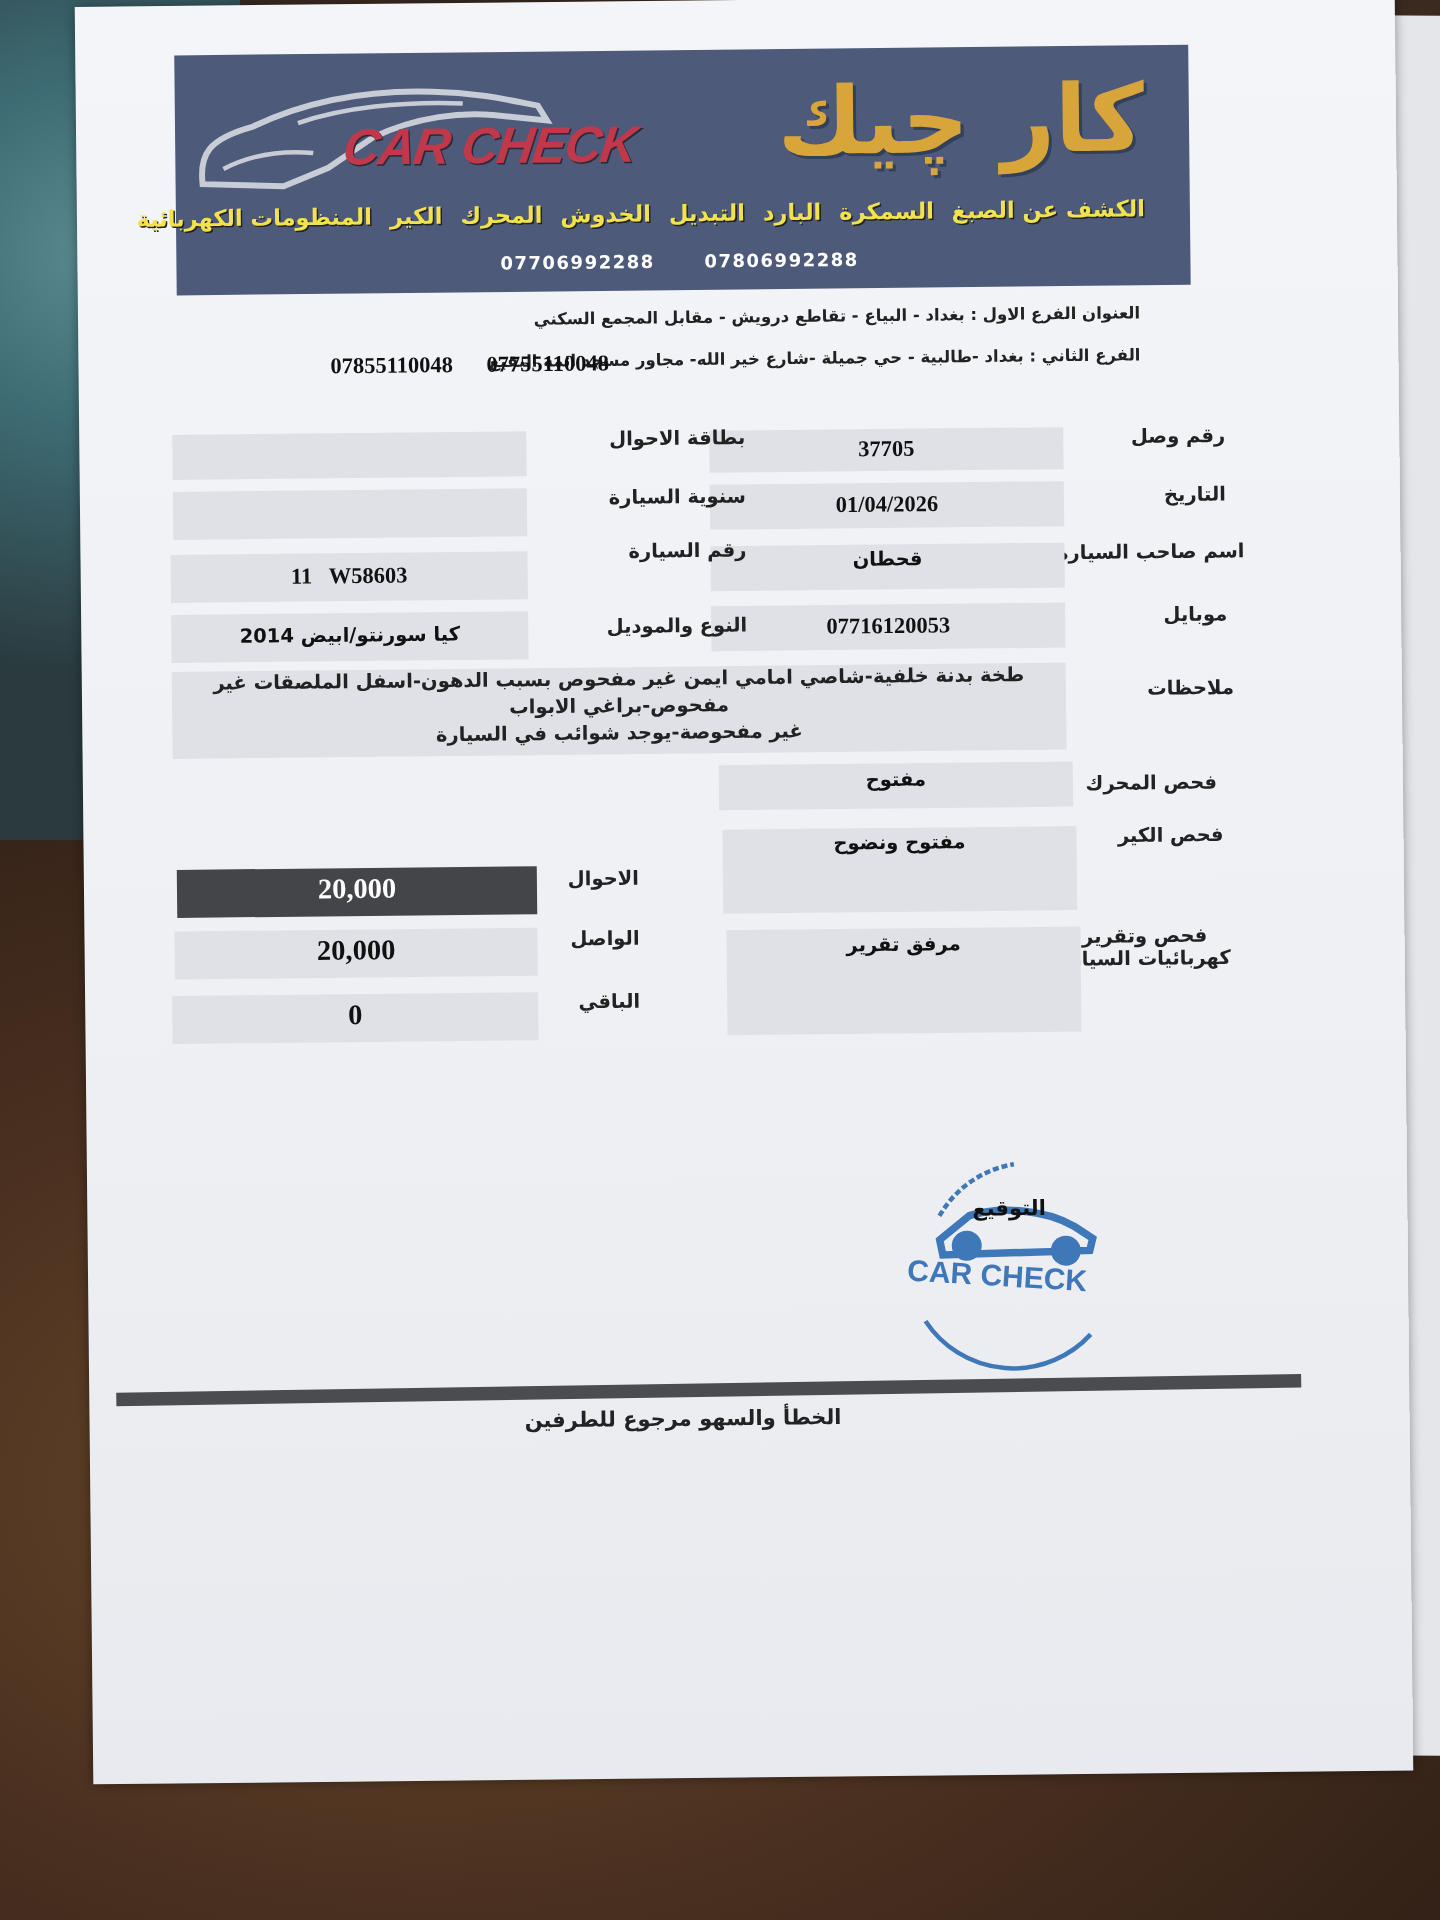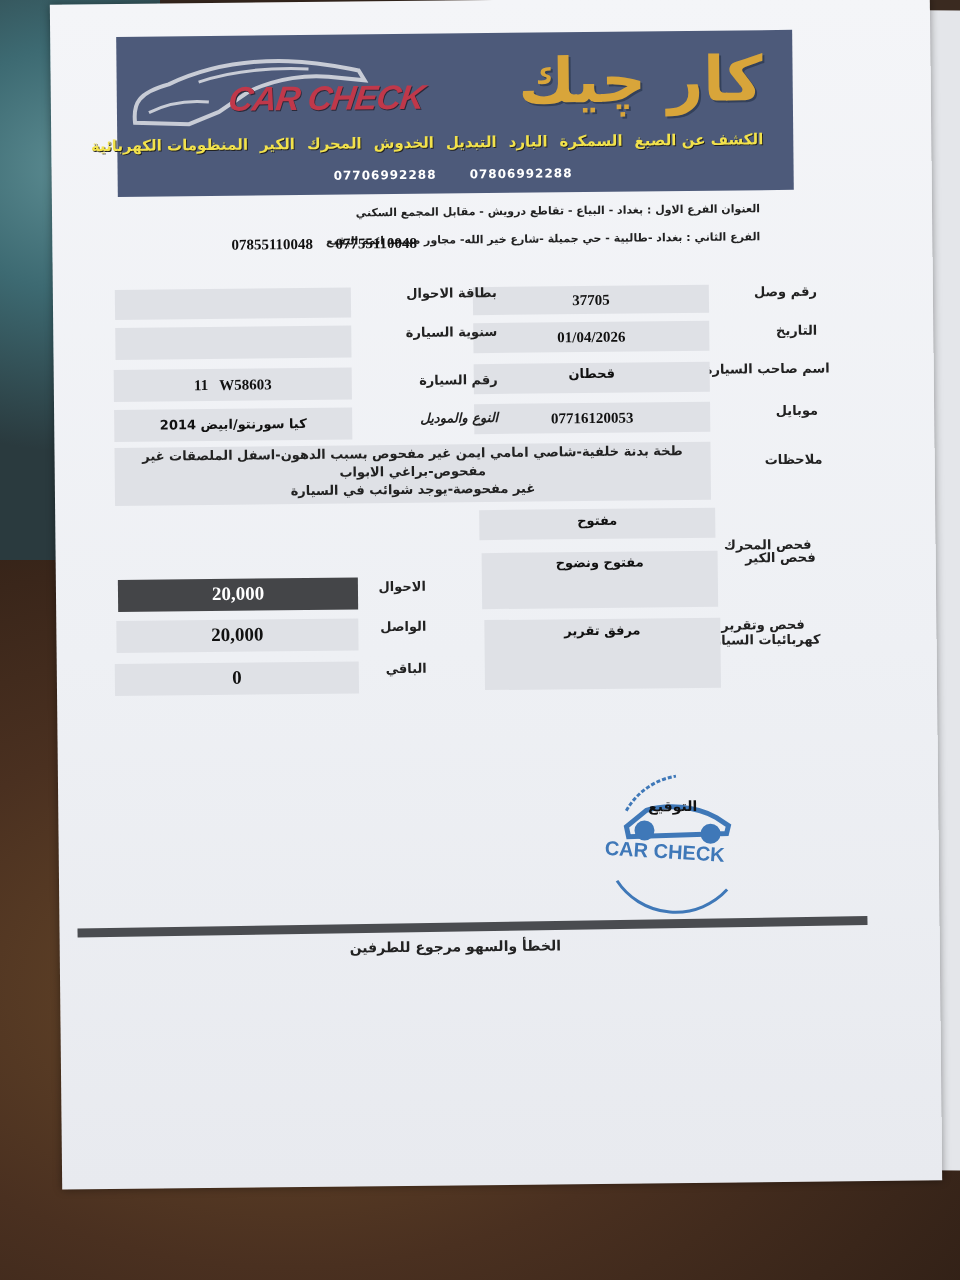--- a/index.html
+++ b/index.html
@@ -29,21 +29,21 @@
   .logo-ar{position:absolute;right:30px;top:12px;font-size:62px;font-weight:bold;
     color:#d8a53a;direction:rtl;text-shadow:2px 2px 0 #33405a;}
   .services{position:absolute;left:16px;right:30px;top:100px;direction:rtl;
     font-size:15px;font-weight:bold;color:#f2e24c;white-space:nowrap;
     display:flex;gap:12px;text-shadow:1px 1px 0 #222;}
   .banner-phones{position:absolute;left:0;right:0;top:134px;font-size:12px;
     font-weight:bold;color:#fff;letter-spacing:1px;}
   .banner-phones span{position:absolute;}
   .addr{position:absolute;direction:rtl;font-size:11px;font-weight:bold;color:#222;}
   .phones2{position:absolute;font-family:"Liberation Serif",serif;font-weight:bold;
-    font-size:15px;color:#111;margin-left:11px;}
+    font-size:15px;color:#111;}
   .lbl{position:absolute;direction:rtl;font-size:13px;font-weight:bold;color:#222;
     text-align:right;}
   .box{position:absolute;background:#dfe1e6;font-family:"Liberation Serif",serif;
     font-weight:bold;font-size:15px;color:#111;text-align:center;}
   .box.ar{font-family:"DejaVu Sans",sans-serif;font-size:13px;direction:rtl;}
   .box.dark{background:#444548;color:#fff;font-size:19px;}
   .box.big{font-size:19px;}
   .notes{position:absolute;direction:rtl;font-size:13px;font-weight:bold;color:#222;
     text-align:center;line-height:18px;}
   .stamp{position:absolute;left:548px;top:772px;width:140px;height:150px;}
@@ -113,34 +113,34 @@
 
   <div class="lbl" style="right:116px;top:406px;">موبايل</div>
   <div class="box" style="left:420px;top:404px;width:236px;height:30px;line-height:30px;">07716120053</div>
 
   <div class="lbl" style="right:436px;top:285px;">بطاقة الاحوال</div>
   <div class="box" style="left:62px;top:286px;width:236px;height:30px;"></div>
 
   <div class="lbl" style="right:436px;top:324px;margin-left:20px;">سنوية السيارة</div>
   <div class="box" style="left:62px;top:324px;width:236px;height:32px;"></div>
 
-  <div class="lbl" style="right:436px;top:372px;">رقم السيارة</div>
+  <div class="lbl" style="right:436px;top:360px;">رقم السيارة</div>
   <div class="box" style="left:60px;top:366px;width:238px;height:32px;line-height:32px;white-space:pre;">11   W58603</div>
 
-  <div class="lbl" style="right:436px;top:410px;font-style:italic;">النوع والموديل</div>
+  <div class="lbl" style="right:436px;top:410px;">النوع والموديل</div>
   <div class="box ar" style="left:60px;top:406px;width:238px;height:32px;line-height:32px;direction:rtl;">كيا سورنتو/ابيض 2014</div>
 
   <div class="lbl" style="right:112px;top:455px;margin-left:13px;">ملاحظات</div>
   <div class="box" style="left:60px;top:444px;width:596px;height:58px;"></div>
   <div class="notes" style="left:60px;top:444px;width:596px;">
     <div>طخة بدنة خلفية-شاصي امامي ايمن غير مفحوص بسبب الدهون-اسفل الملصقات غير مفحوص-براغي الابواب</div>
     <div>غير مفحوصة-يوجد شوائب في السيارة</div>
   </div>
 
-  <div class="lbl" style="right:124px;top:540px;">فحص  المحرك</div>
+  <div class="lbl" style="right:124px;top:518px;">فحص  المحرك</div>
   <div class="box ar" style="left:424px;top:510px;width:236px;height:30px;line-height:24px;">مفتوح</div>
 
   <div class="lbl" style="right:120px;top:553px;margin-left:40px;">فحص الكير</div>
   <div class="box ar" style="left:426px;top:553px;width:236px;height:56px;line-height:22px;">مفتوح ونضوح</div>
 
   <div class="lbl" style="right:116px;top:620px;text-align:center;">
     <div>فحص وتقرير</div>
     <div>كهربائيات السيارة</div>
   </div>
   <div class="box ar" style="left:428px;top:620px;width:236px;height:70px;line-height:24px;">مرفق تقرير</div>

